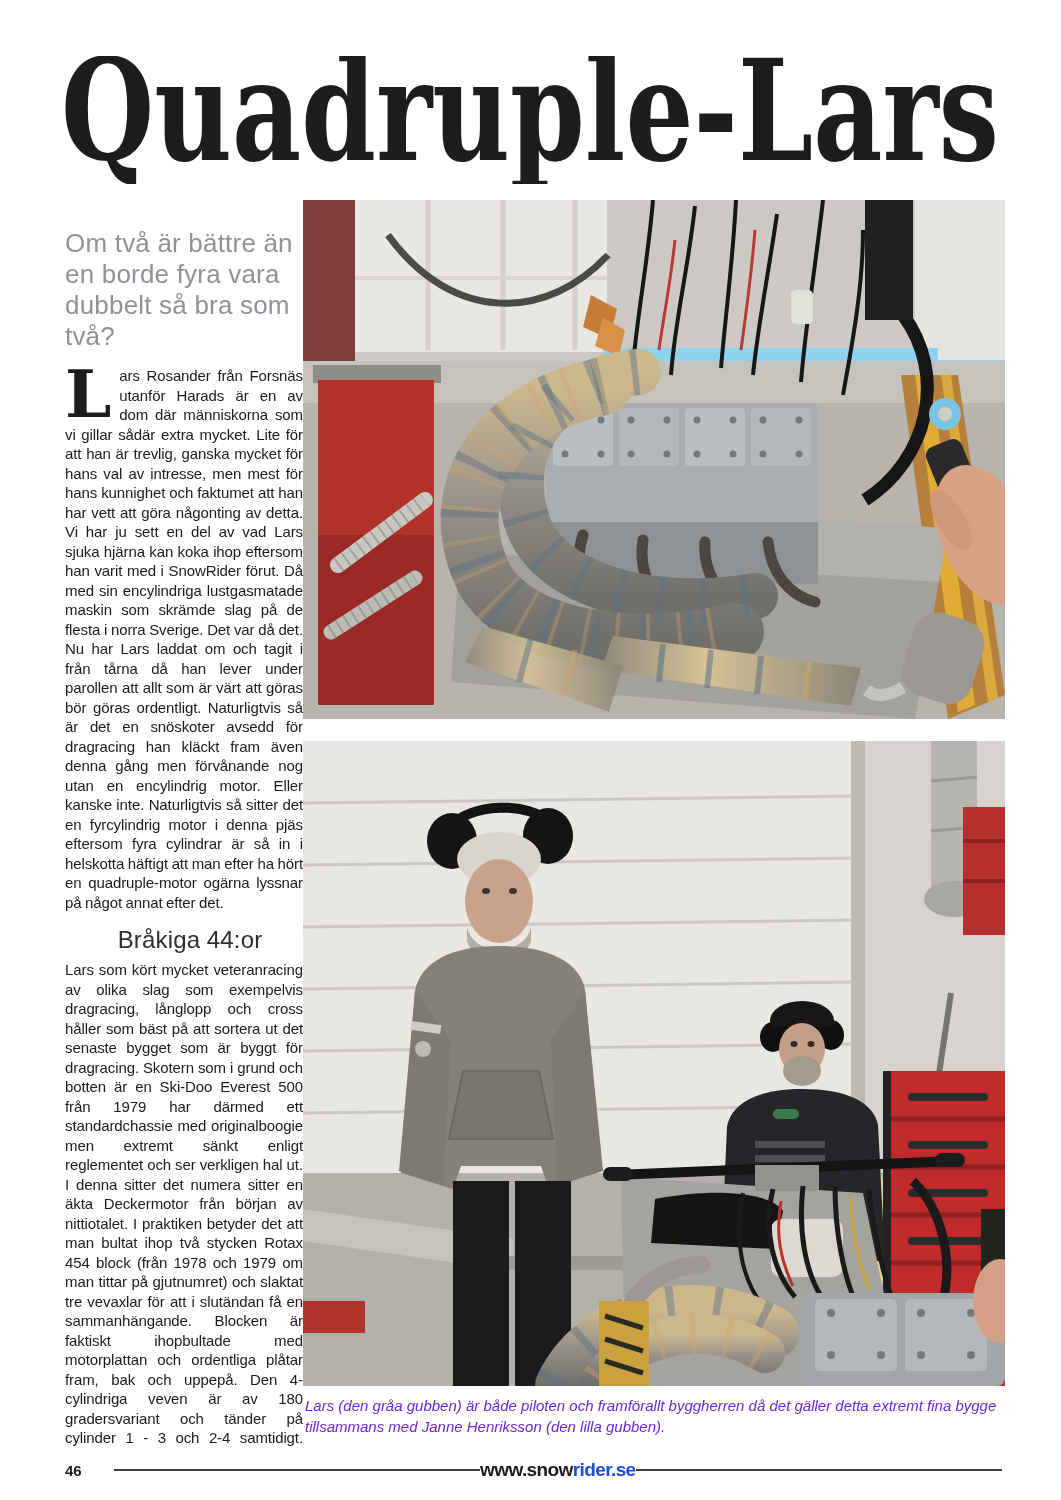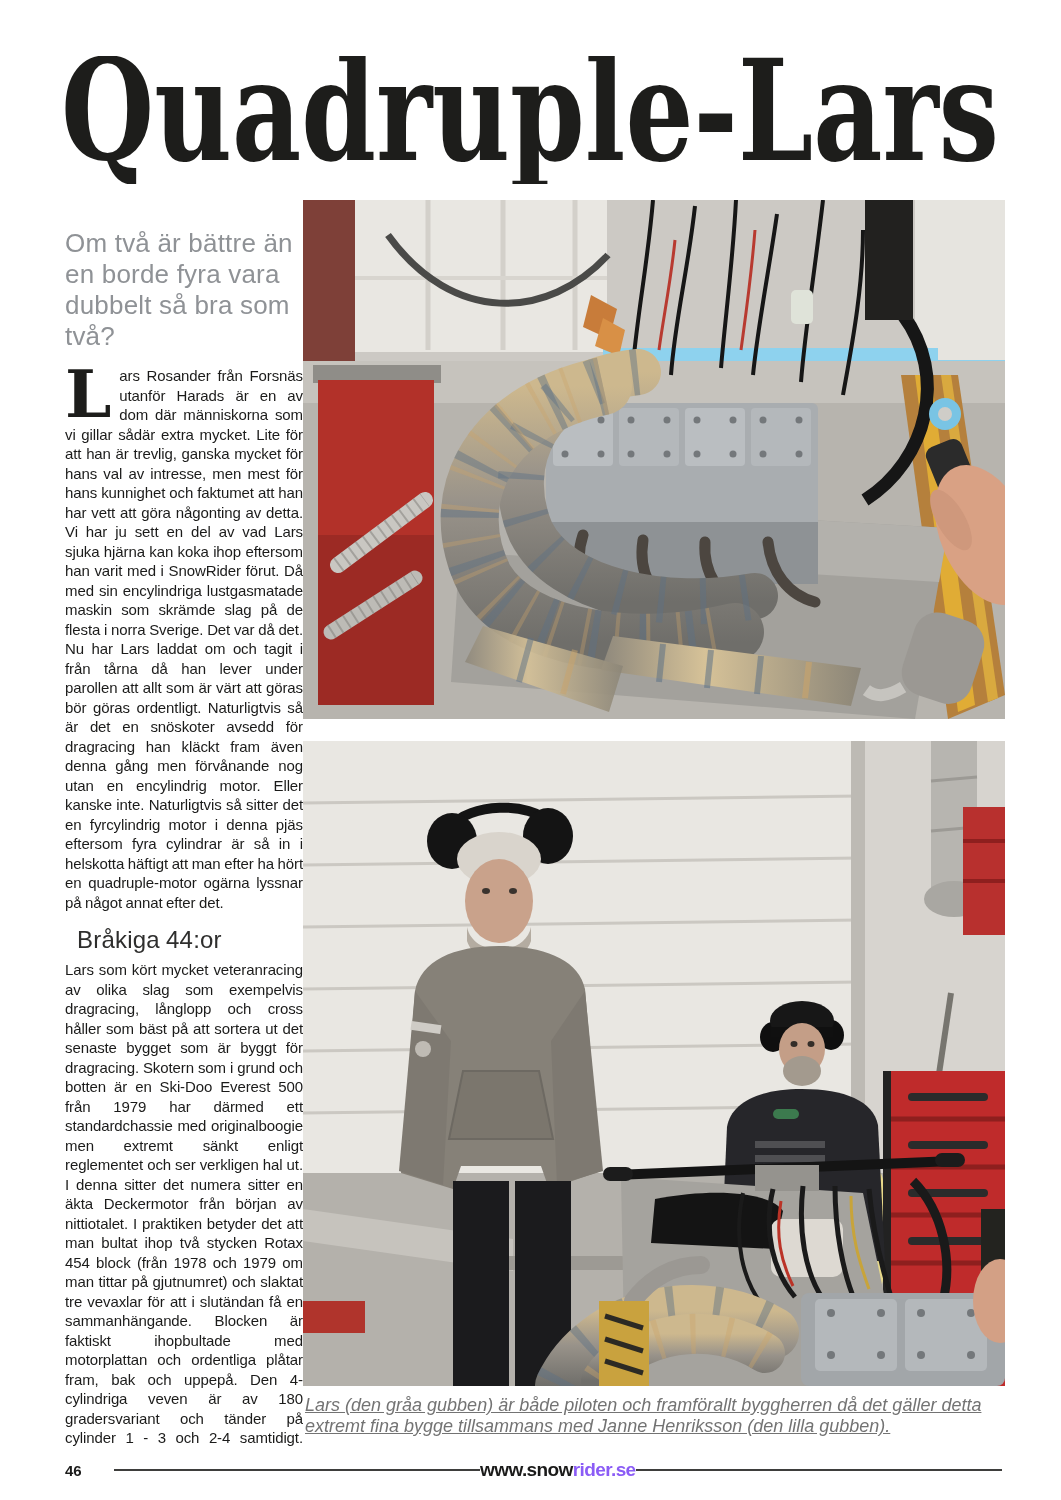--- a/index.html
+++ b/index.html
@@ -31,33 +31,33 @@
   }
   .body-para { text-align:justify; }
   .dropcap {
     float:left;
     font-family:"DejaVu Serif", serif; font-weight:700;
     font-size:66px; line-height:52px;
     padding:2px 8px 0 0; color:#1d1d1b;
   }
   .subheading {
     font-size:24px; line-height:28px; color:#2e2e2d; font-weight:400;
-    letter-spacing:0.2px; margin:14px 0 6px 12px; text-align:left;
+    letter-spacing:0.2px; margin:14px 0 6px 12px; text-align:center;
   }
 
   
   .photo { position:absolute; left:303px; width:702px; overflow:hidden; background:#c9c6c1; }
   .photo-top { top:200px; height:519px; }
   .photo-bottom { top:741px; height:645px; }
   .photo svg { display:block; width:100%; height:100%; }
 
   
   .caption {
     position:absolute; left:305px; top:1395px; width:700px;
-    font-size:18px; line-height:21px; font-style:italic; color:#737373;text-decoration:underline;
+    font-size:15px; line-height:21px; font-style:italic; color:#6d28d9;
   }
 
   
   .footer {
     position:absolute; left:65px; top:1458px; width:937px; height:24px;
     display:flex; align-items:center;
   }
   .page-number { font-size:15px; font-weight:700; color:#1b1b1a; margin-right:32px; }
   .footer-rule { flex:1; height:2px; background:#3e3e3c; }
   .footer-url { display:flex; align-items:baseline; margin:0 0; white-space:nowrap; }
@@ -360,18 +360,18 @@
     </svg>
   </div>
 
   <p class="caption">Lars (den gråa gubben) är både piloten och framförallt byggherren då det gäller detta extremt fina bygge tillsammans med Janne Henriksson (den lilla gubben).</p>
 
   <div class="footer">
     <span class="page-number">46</span>
     <div class="footer-rule"></div>
     <span class="footer-url">
       <span class="black-part">www.snow</span>
-      <span class="red-part" style="color: #8b5cf6;">rider.se</span>
+      <span class="red-part" style="color: #1d4ed8;">rider.se</span>
     </span>
     <div class="footer-rule"></div>
   </div>
 
 </div>
 
 </body></html>

